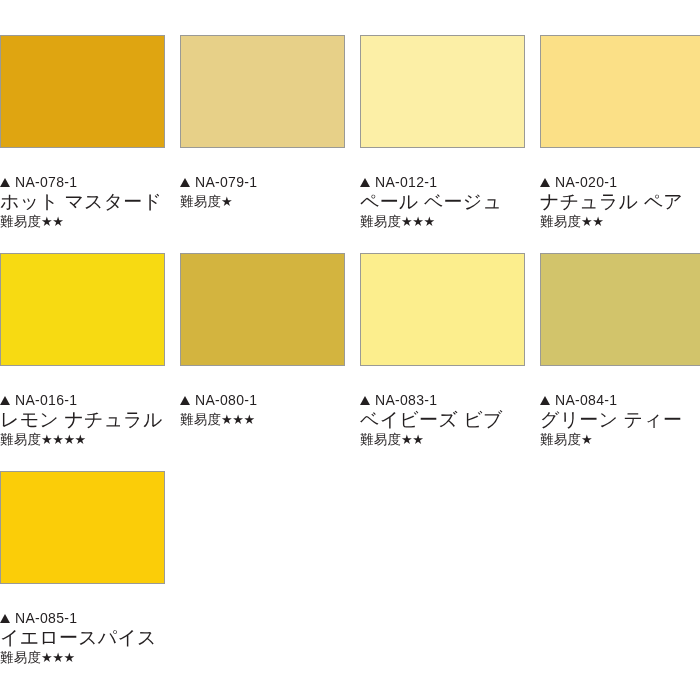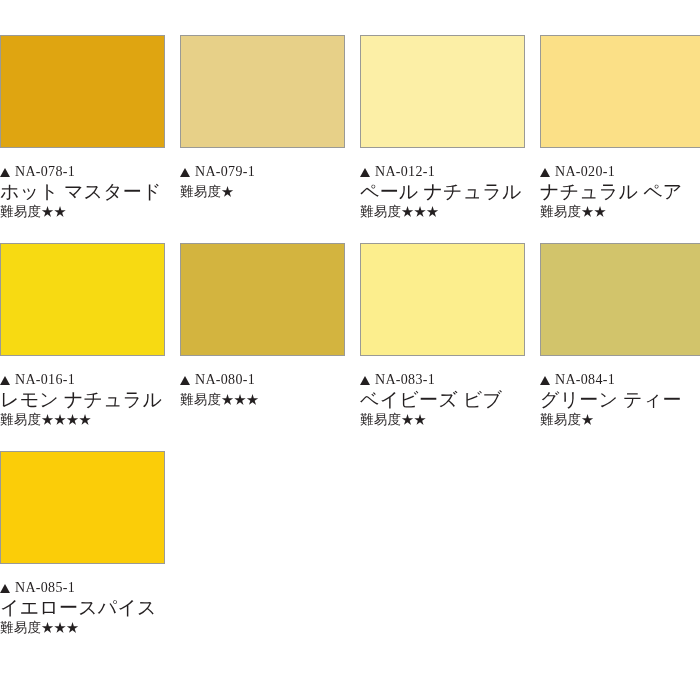--- a/index.html
+++ b/index.html
@@ -41,23 +41,22 @@
 
   .swatch-chip {
     width: 165px;
     height: 113px;
     border: 1px solid #9a9a96;
     box-sizing: border-box;
     display: block;
   }
 
   .swatch-meta {
-    padding-top: 14px;
-    box-sizing: border-box;
-    font-family: Liberation Serif, serif;
+    padding-top: 24px;
+    box-sizing: border-box;
   }
 
   .meta-line {
     font-size: 13.5px;
     line-height: 20px;
     letter-spacing: 0.2px;
     white-space: nowrap;
     color: #231f20;
   }
 
@@ -131,21 +130,21 @@
           </div>
         </div>
       </div>
       <div class="swatch-card">
         <div class="swatch-chip" style="background-color: rgb(252, 239, 166);"></div>
         <div class="swatch-meta">
           <div class="meta-line code-line">
             <span class="tri-marker"></span>
             <span class="code-text">NA-012-1</span>
           </div>
-          <div class="meta-line name-line">ペール ナチュラル</div>
+          <div class="meta-line name-line">ペール ベージュ</div>
           <div class="meta-line difficulty-line">
             <span>難易度</span>
             <span class="difficulty-stars">★★★</span>
           </div>
         </div>
       </div>
       <div class="swatch-card">
         <div class="swatch-chip" style="background-color: rgb(251, 224, 135);"></div>
         <div class="swatch-meta">
           <div class="meta-line code-line">

